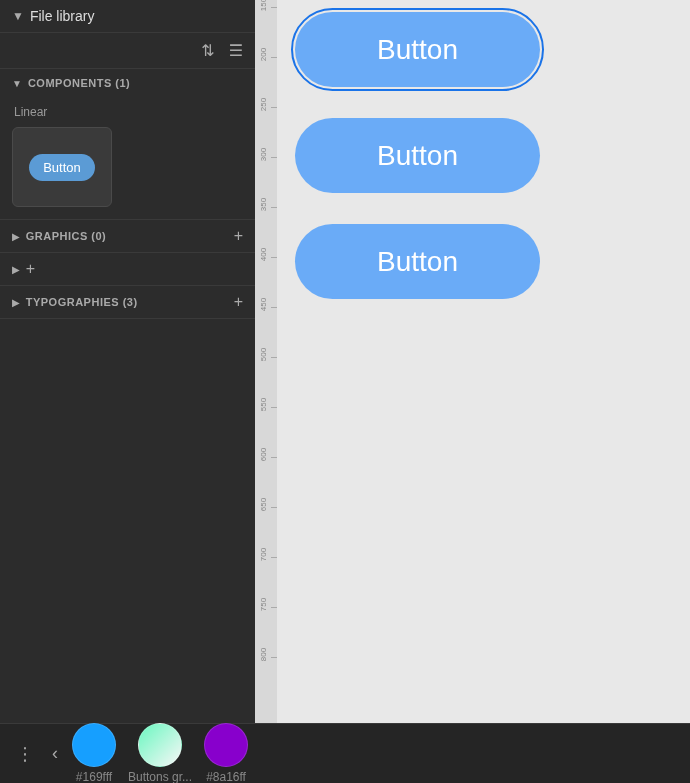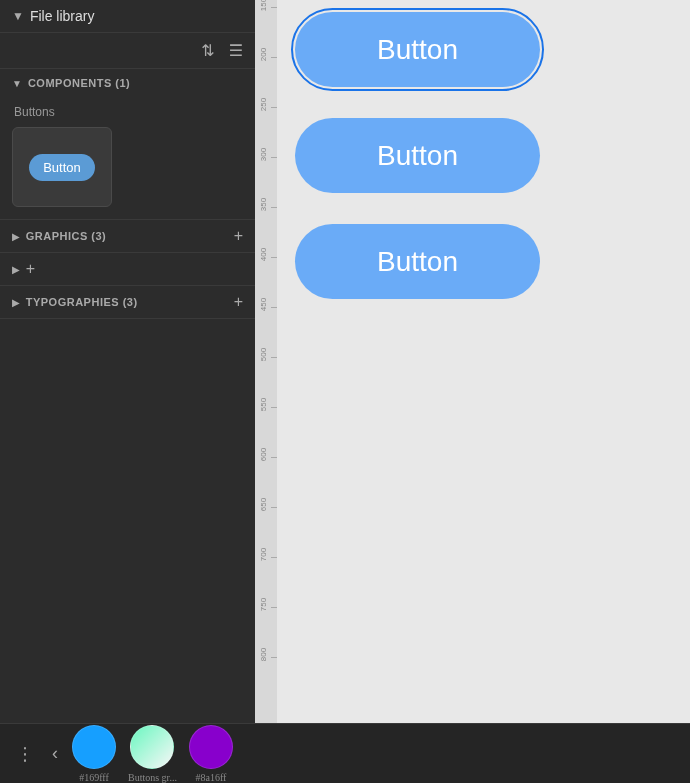--- a/index.html
+++ b/index.html
@@ -236,24 +236,23 @@
     }
 
     .color-circle {
       width: 44px;
       height: 44px;
       border-radius: 50%;
       border: 1px solid rgba(255,255,255,0.15);
     }
 
     .color-label {
-      font-size: 10px;
+      font-size: 12px;
       color: #888;
       white-space: nowrap;
-      font-family: Liberation Serif, serif;
     }
 
     .linear-gradient-circle {
       width: 44px;
       height: 44px;
       border-radius: 50%;
       background: linear-gradient(135deg, #6af7c0, #f7f7f7);
       border: 1px solid rgba(255,255,255,0.15);
     }
 
@@ -283,31 +282,31 @@
       <span class="toolbar-icon">⇅</span>
       <span class="toolbar-icon">☰</span>
     </div>
 
     <div class="section">
       <div class="section-header">
         <span class="section-chevron">▼</span>
         <span class="section-title">COMPONENTS (1)</span>
       </div>
       <div class="section-content">
-        <div class="subsection-label">Buttons</div>
+        <div class="subsection-label">Linear</div>
         <div class="component-card">
           <button class="component-button-preview">Button</button>
         </div>
       </div>
     </div>
 
     <div class="section">
       <div class="section-header">
         <span class="section-chevron">▶</span>
-        <span class="section-title">GRAPHICS (3)</span>
+        <span class="section-title">GRAPHICS (0)</span>
         <span class="section-add">+</span>
       </div>
     </div>
 
     <div class="section">
       <div class="section-header">
         <span class="section-chevron">▶</span>
         <span class="section-add">+</span>
       </div>
     </div>

